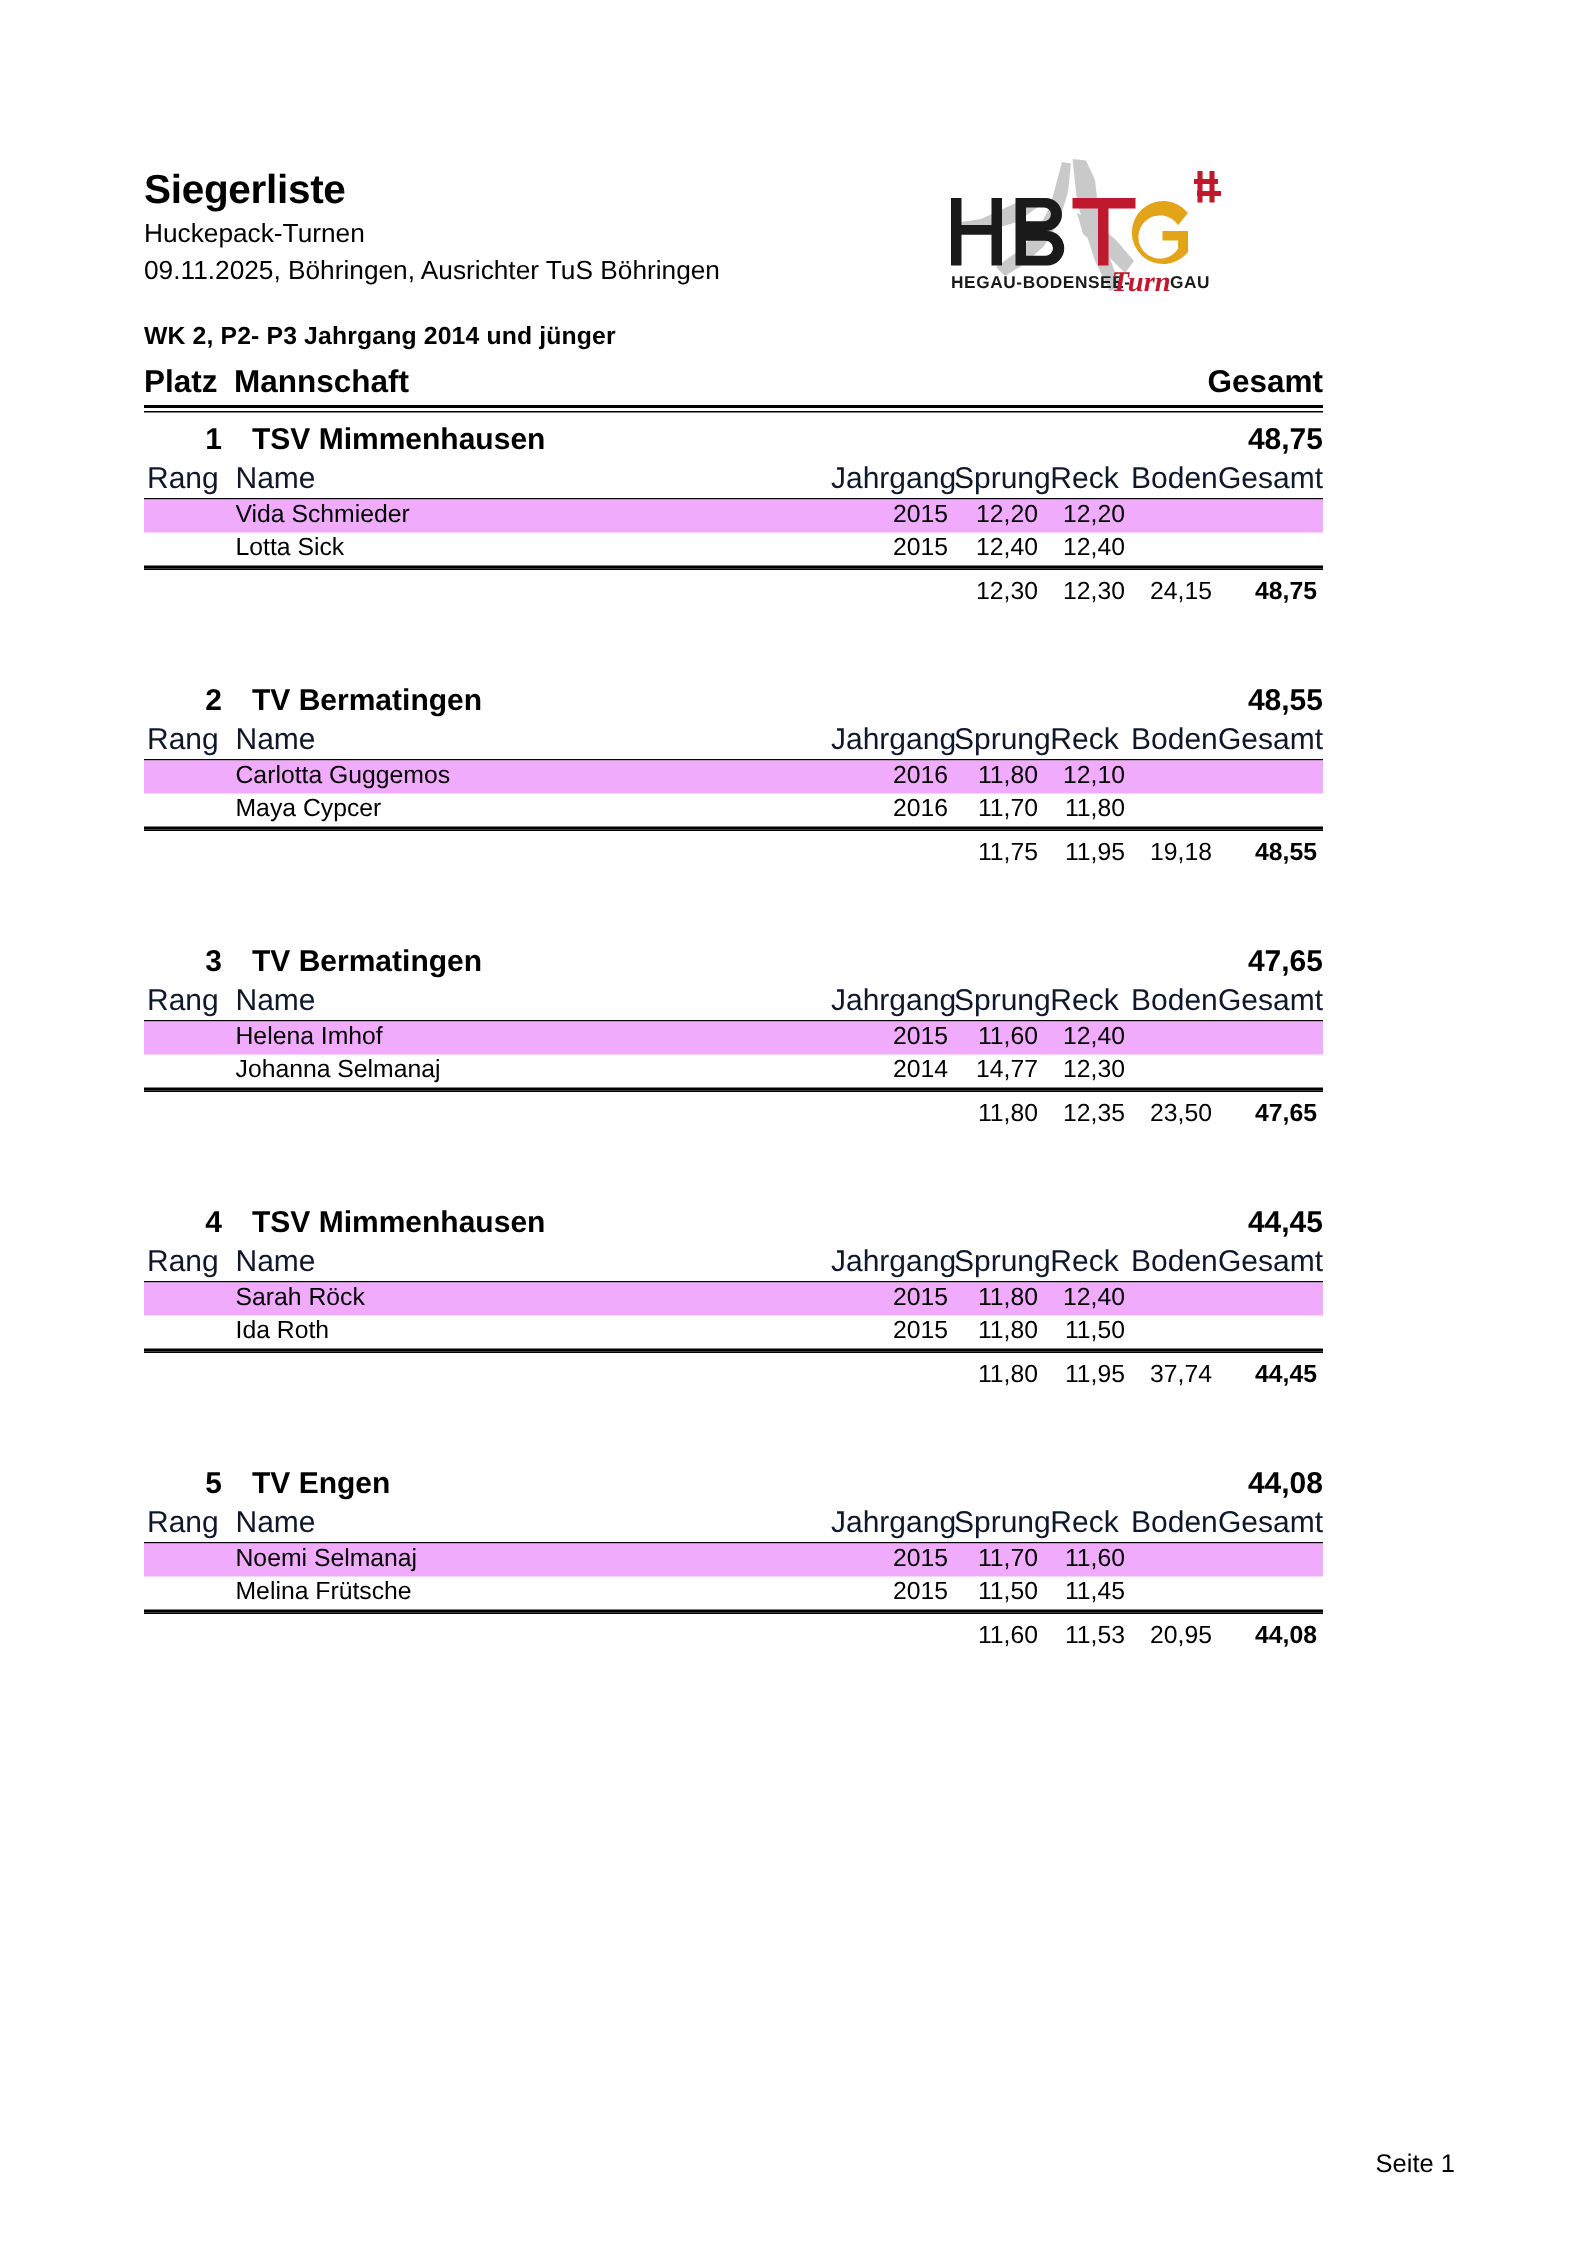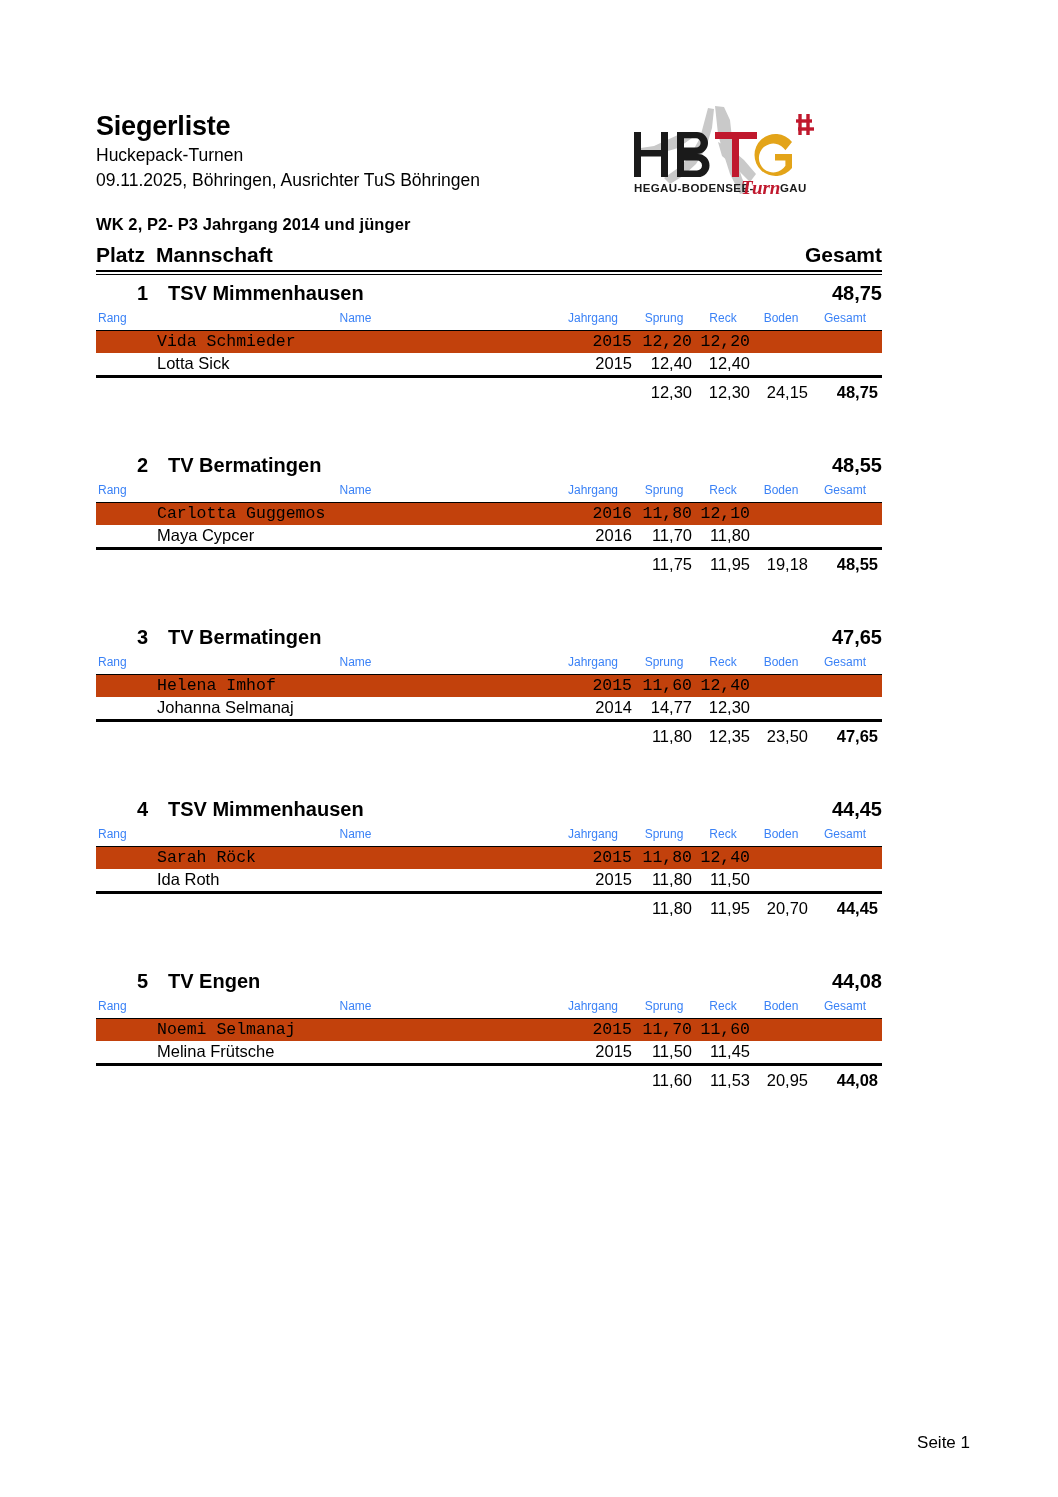--- a/index.html
+++ b/index.html
@@ -122,36 +122,36 @@
   }
   .col-rang   { width: 52px;  }
   .col-name   { width: 406px; }
   .col-jg     { width: 82px;  }
   .col-sprung { width: 60px;  }
   .col-reck   { width: 58px;  }
   .col-boden  { width: 58px;  }
   .col-gesamt { width: 70px;  }
 
   tr.colhead td {
-    font-size: 12px;
+    font-size: 20px;
     height: 21px;
     padding-bottom: 1px;
-    color: #3b82f6;
+    color: #0f172a;
   }
   tr.colhead td.num { text-align: center; padding-right: 4px; }
   tr.colhead td.c-rang { text-align: left; padding-left: 2px; }
-  tr.colhead td.c-name { text-align: center; padding-left: 9px; }
+  tr.colhead td.c-name { text-align: left; padding-left: 9px; }
 
   tr.athlete td {
     height: 22px;
     font-size: 16.5px;
   }
   tr.athlete td.c-name { padding-left: 9px; }
   tr.athlete td.num { text-align: right; padding-right: 4px; }
-  tr.athlete.hl td { background: #c2410c; font-family: Liberation Mono, monospace; }
+  tr.athlete.hl td { background: #f0abfc; }
 
   tr.sumrow td {
     height: 24px;
     font-size: 16.5px;
     padding-top: 3px;
   }
   tr.sumrow td.num { text-align: right; padding-right: 4px; }
   tr.sumrow td.bold { font-weight: bold; }
 
   .hr-under-colhead {
@@ -492,21 +492,21 @@
                 <td colspan="7">
                   <div class="hr-above-sum"></div>
                 </td>
               </tr>
               <tr class="sumrow">
                 <td></td>
                 <td></td>
                 <td></td>
                 <td class="num">11,80</td>
                 <td class="num">11,95</td>
-                <td class="num">20,70</td>
+                <td class="num">37,74</td>
                 <td class="num bold">44,45</td>
               </tr>
             </tbody>
           </table>
           <div class="gap"></div>
         </div>
         <div class="team-block">
           <div class="team-row">
             <div class="t-rank">5</div>
             <div class="t-name">TV Engen</div>

